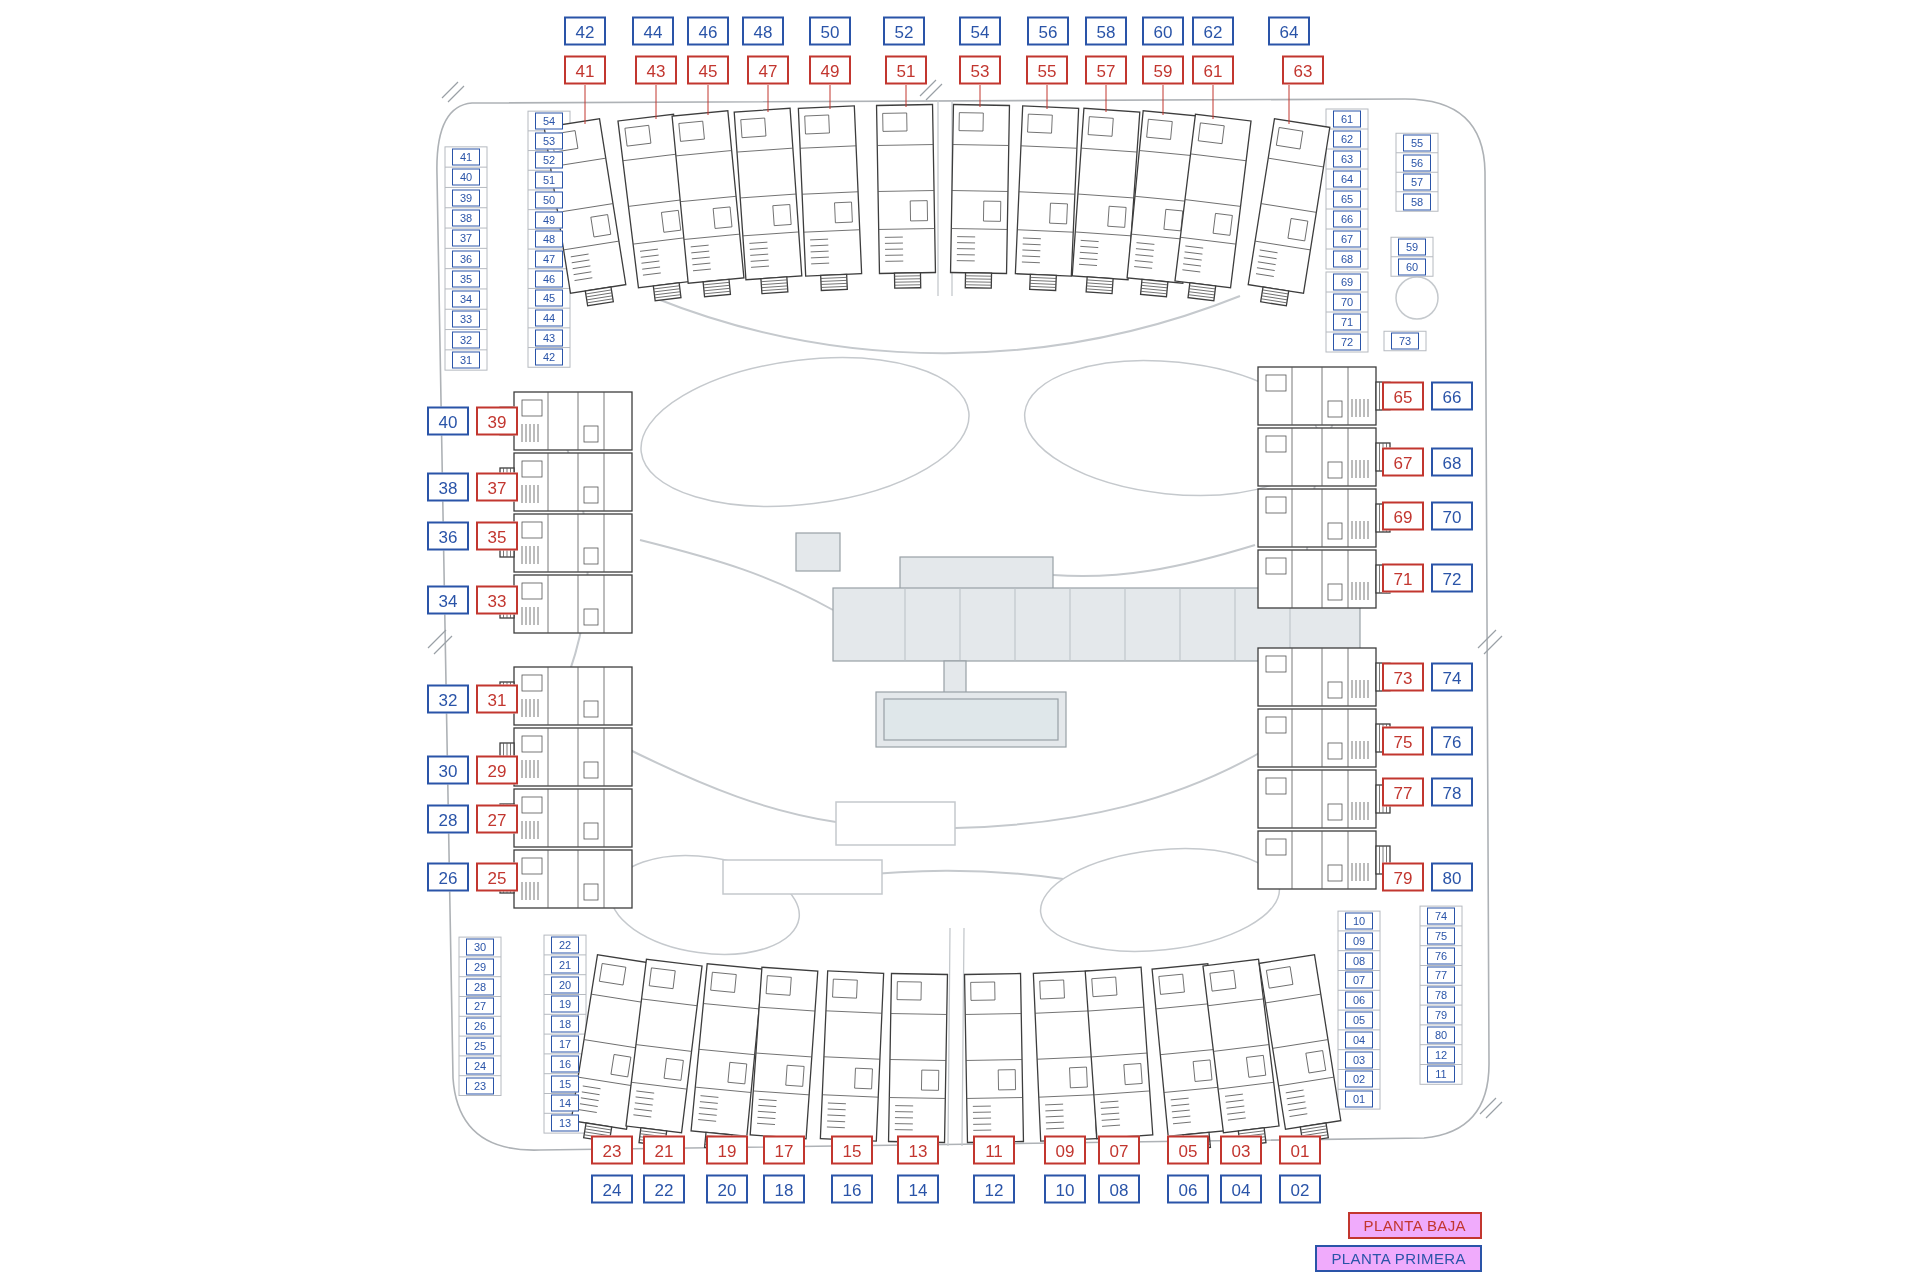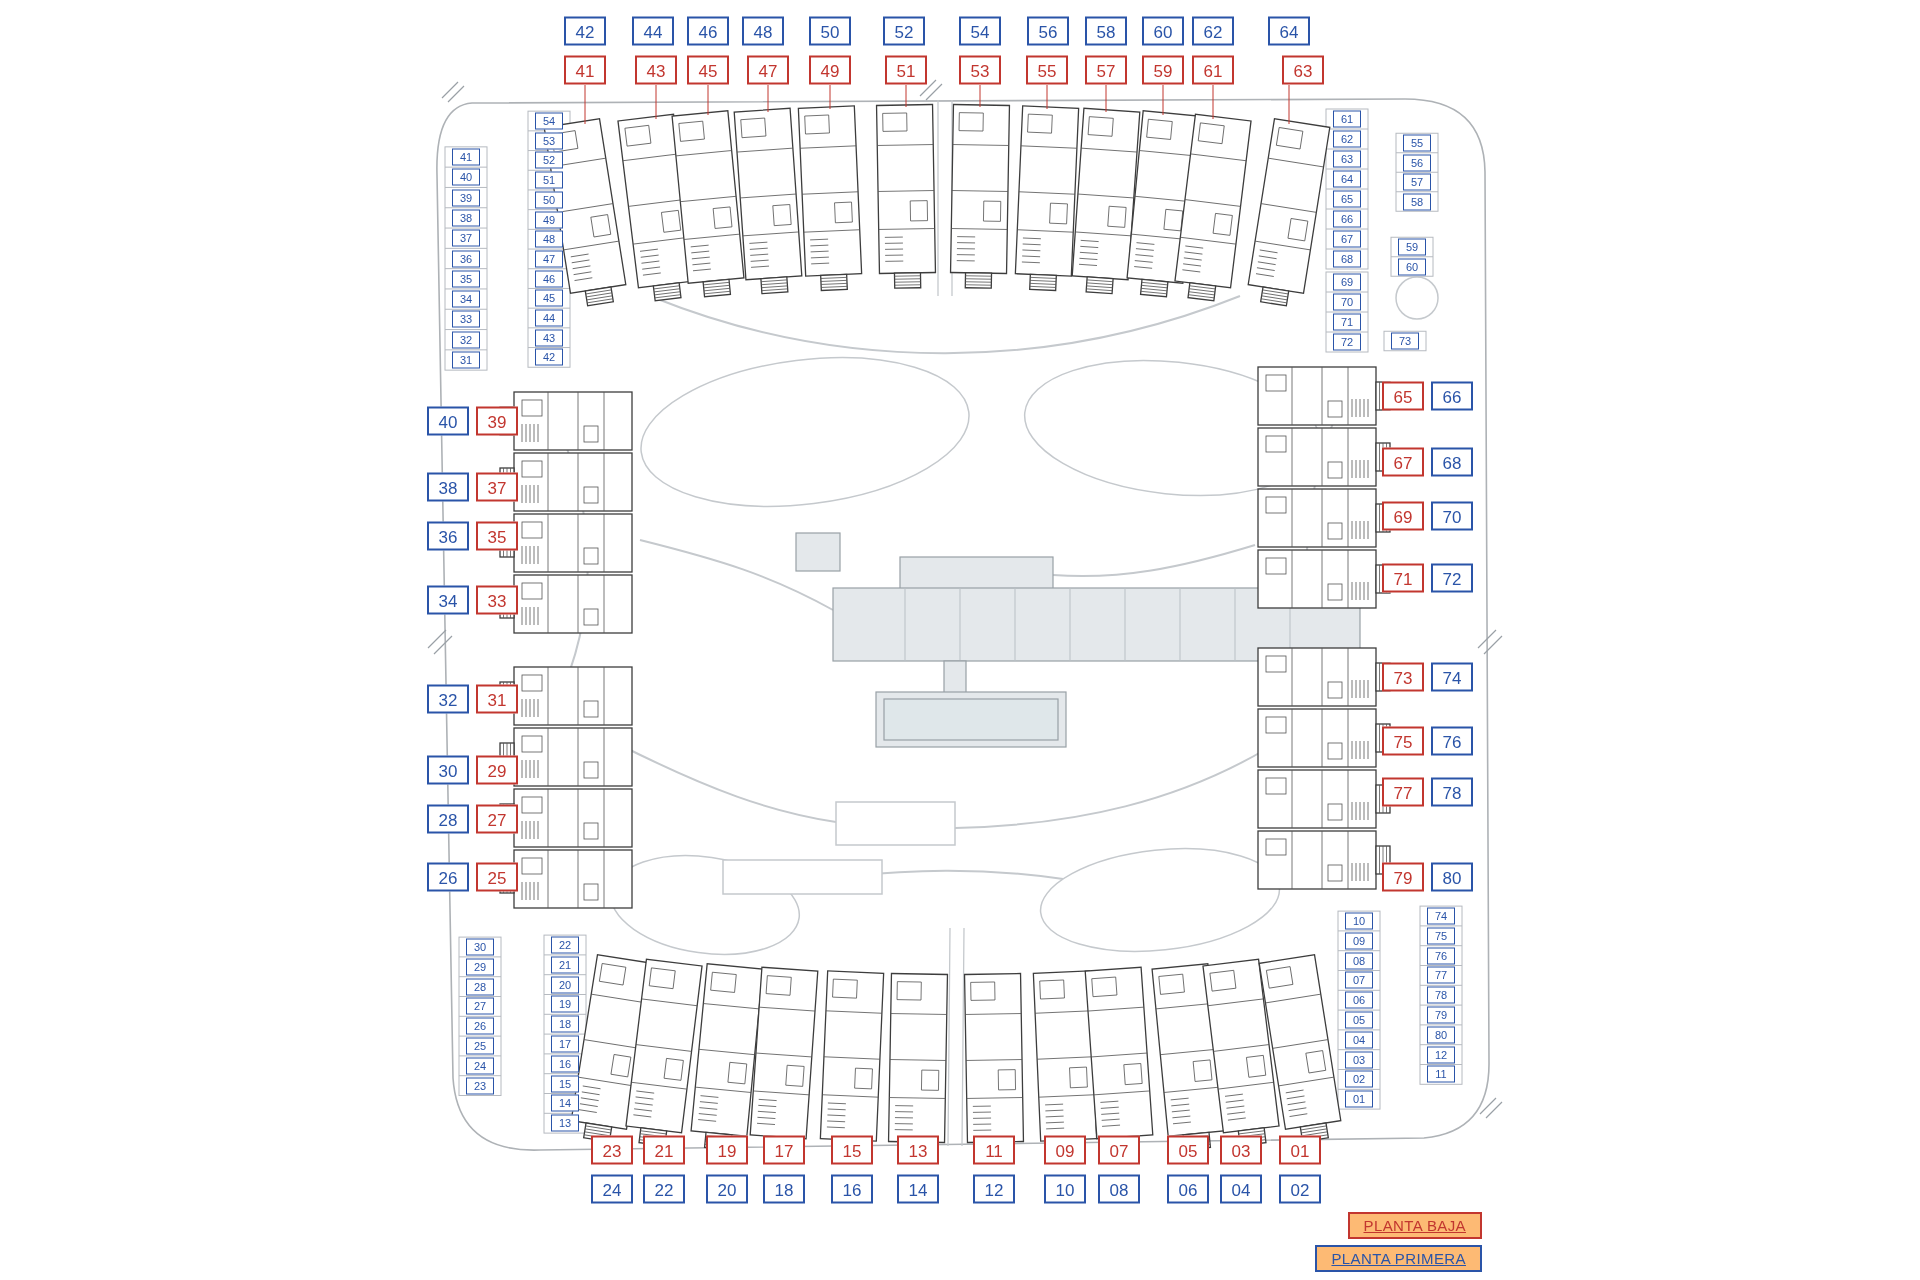--- a/index.html
+++ b/index.html
@@ -30,21 +30,21 @@
   }
   .ulabel.red{color:var(--red);border-color:var(--red);}
   .ulabel.blue{color:var(--blue);border-color:var(--blue);}
   .plabel{
     position:absolute;transform:translate(-50%,-50%);
     width:28px;height:17px;line-height:15px;box-sizing:border-box;
     background:#fff;border:1px solid var(--blue);color:var(--blue);
     text-align:center;font-size:11px;
   }
   .legend{position:absolute;right:438px;top:1212px;display:flex;flex-direction:column;align-items:flex-end;gap:6px;}
-  .legend-box{background:#fdba74;border:2px solid;padding:3px 14px;font-size:15px;letter-spacing:.4px;white-space:nowrap;text-decoration:underline;}
+  .legend-box{background:#f0abfc;border:2px solid;padding:3px 14px;font-size:15px;letter-spacing:.4px;white-space:nowrap;}
   .legend-box.red{color:var(--red);border-color:var(--red);}
   .legend-box.blue{color:var(--blue);border-color:var(--blue);}
 </style>
 </head>
 <body>
 
 <div class="stage">
 
   <svg width="1920" height="1280" viewBox="0 0 1920 1280">
 

